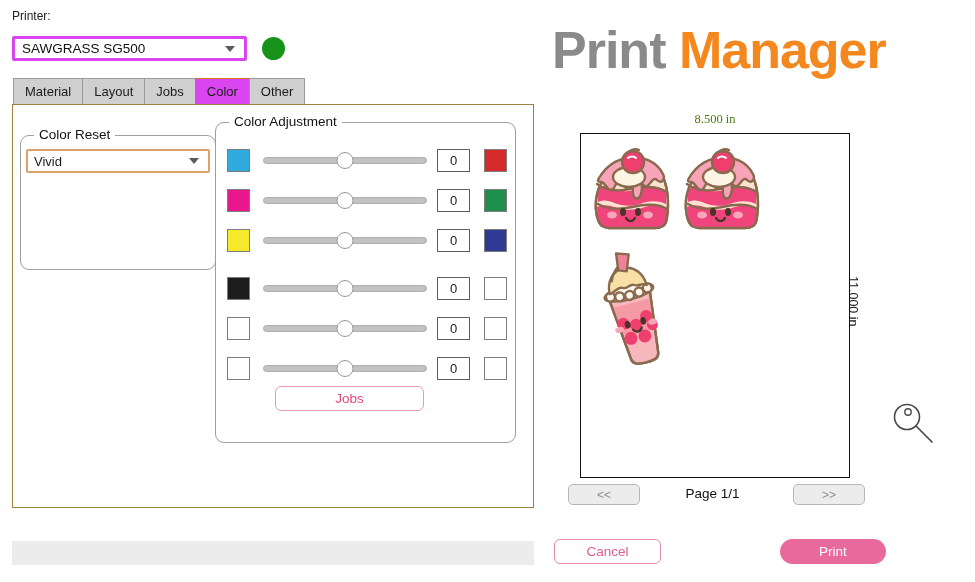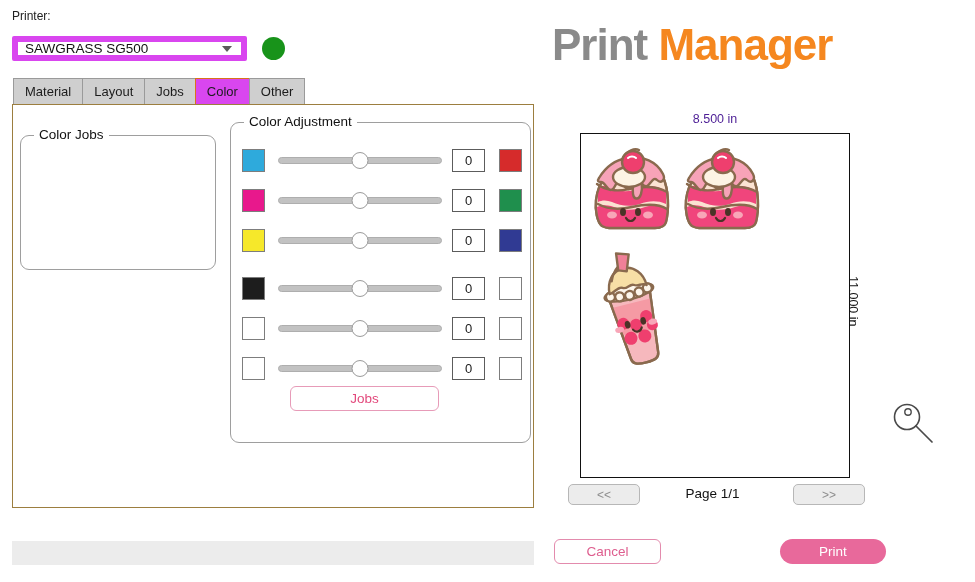--- a/index.html
+++ b/index.html
@@ -11,21 +11,21 @@
     overflow:hidden;
     position:relative;
     -webkit-font-smoothing:antialiased;
   }
   .abs{position:absolute;}
 
   
   #printer-label{left:12px;top:9px;font-size:12px;color:#222;text-align:center;}
   #printer-select{
     left:12px;top:36px;width:235px;height:25px;
-    border:6px solid #d946ef;background:#fff;border-radius:2px;
+    border:3px solid #d946ef;background:#fff;border-radius:2px;
     display:flex;align-items:center;box-sizing:border-box;
   }
   #printer-select .val{font-size:13.5px;padding-left:7px;flex:1;color:#111;}
   .caret{
     width:0;height:0;margin-right:9px;
     border-left:5px solid transparent;border-right:5px solid transparent;
     border-top:6px solid #5a5a5a;
   }
   #status-dot{
     left:262px;top:37px;width:23px;height:23px;border-radius:50%;
@@ -49,21 +49,21 @@
     border:1px solid #9c7e3f;background:#fff;box-sizing:border-box;
   }
 
   
   .group{position:absolute;border:1.5px solid #9e9e9e;border-radius:9px;box-sizing:border-box;}
   .group > .legend{
     position:absolute;top:-9px;left:13px;background:#fff;padding:0 5px;
     font-size:13.5px;color:#111;
   }
   #group-color-mode{left:20px;top:135px;width:196px;height:135px;}
-  #group-color-adj{left:230px;top:122px;width:301px;height:321px;}
+  #group-color-adj{left:215px;top:122px;width:301px;height:321px;}
 
   #color-mode-select{
     position:absolute;left:5px;top:13px;width:184px;height:24px;
     border:2px solid #dba36a;background:#fff;border-radius:2px;box-sizing:border-box;
     display:flex;align-items:center;
   }
   #color-mode-select .val{font-size:13px;padding-left:6px;flex:1;}
 
   
   .slider-row{position:absolute;left:11px;width:280px;height:28px;display:flex;align-items:center;}
@@ -99,25 +99,25 @@
     position:absolute;left:59px;top:263px;width:149px;height:25px;
     border:1.5px solid #e79bb8;border-radius:6px;background:#fff;
     display:flex;align-items:center;justify-content:center;
     color:#e2497c;font-size:13.5px;box-sizing:border-box;
   }
 
   
   #progress-bar{left:12px;top:541px;width:522px;height:24px;background:#ececec;}
 
   
-  #brand{left:552px;top:20px;font-size:44px;font-weight:bold;letter-spacing:-1px;}
+  #brand{left:552px;top:20px;font-size:52px;font-weight:bold;letter-spacing:-1px;}
   #brand .a{color:#8a8a8a;}
   #brand .b{color:#f5871f;}
 
-  #page-width-label{left:580px;top:112px;width:270px;text-align:center;font-size:12.5px;color:#4c1d95;}
+  #page-width-label{left:580px;top:112px;width:270px;text-align:center;font-size:12.5px;color:#4d7c0f;font-family:Liberation Serif, serif;}
   #page-preview{
     left:580px;top:133px;width:270px;height:345px;
     background:#fff;border:1.5px solid #111;box-sizing:border-box;overflow:hidden;
   }
   #page-height-label{
     left:846px;top:276px;font-size:12.5px;color:#111;
     writing-mode:vertical-rl;text-orientation:mixed;
   }
 
   #zoom-icon{left:888px;top:398px;width:48px;height:48px;}
@@ -176,21 +176,25 @@
       <span>Color</span>
     </div>
   <div class="tab">
       <span>Other</span>
     </div>
 </div>
 
 <div class="abs" id="tab-panel"></div>
 
 <div class="group" id="group-color-mode">
-  <span class="legend">Color Jobs</span>
+  <span class="legend">Color Reset</span>
+  <div id="color-mode-select">
+    <span class="val">Vivid</span>
+    <span class="caret"></span>
+  </div>
 </div>
 
 <div class="group" id="group-color-adj">
   <span class="legend">Color Adjustment</span>
 
   <div class="slider-row" style="top:23px;">
     <div class="sw" style="background: rgb(46, 170, 220);"></div>
     <div class="track-wrap">
       <div class="track"></div>
       <div class="thumb" style="left: 50%;"></div>

